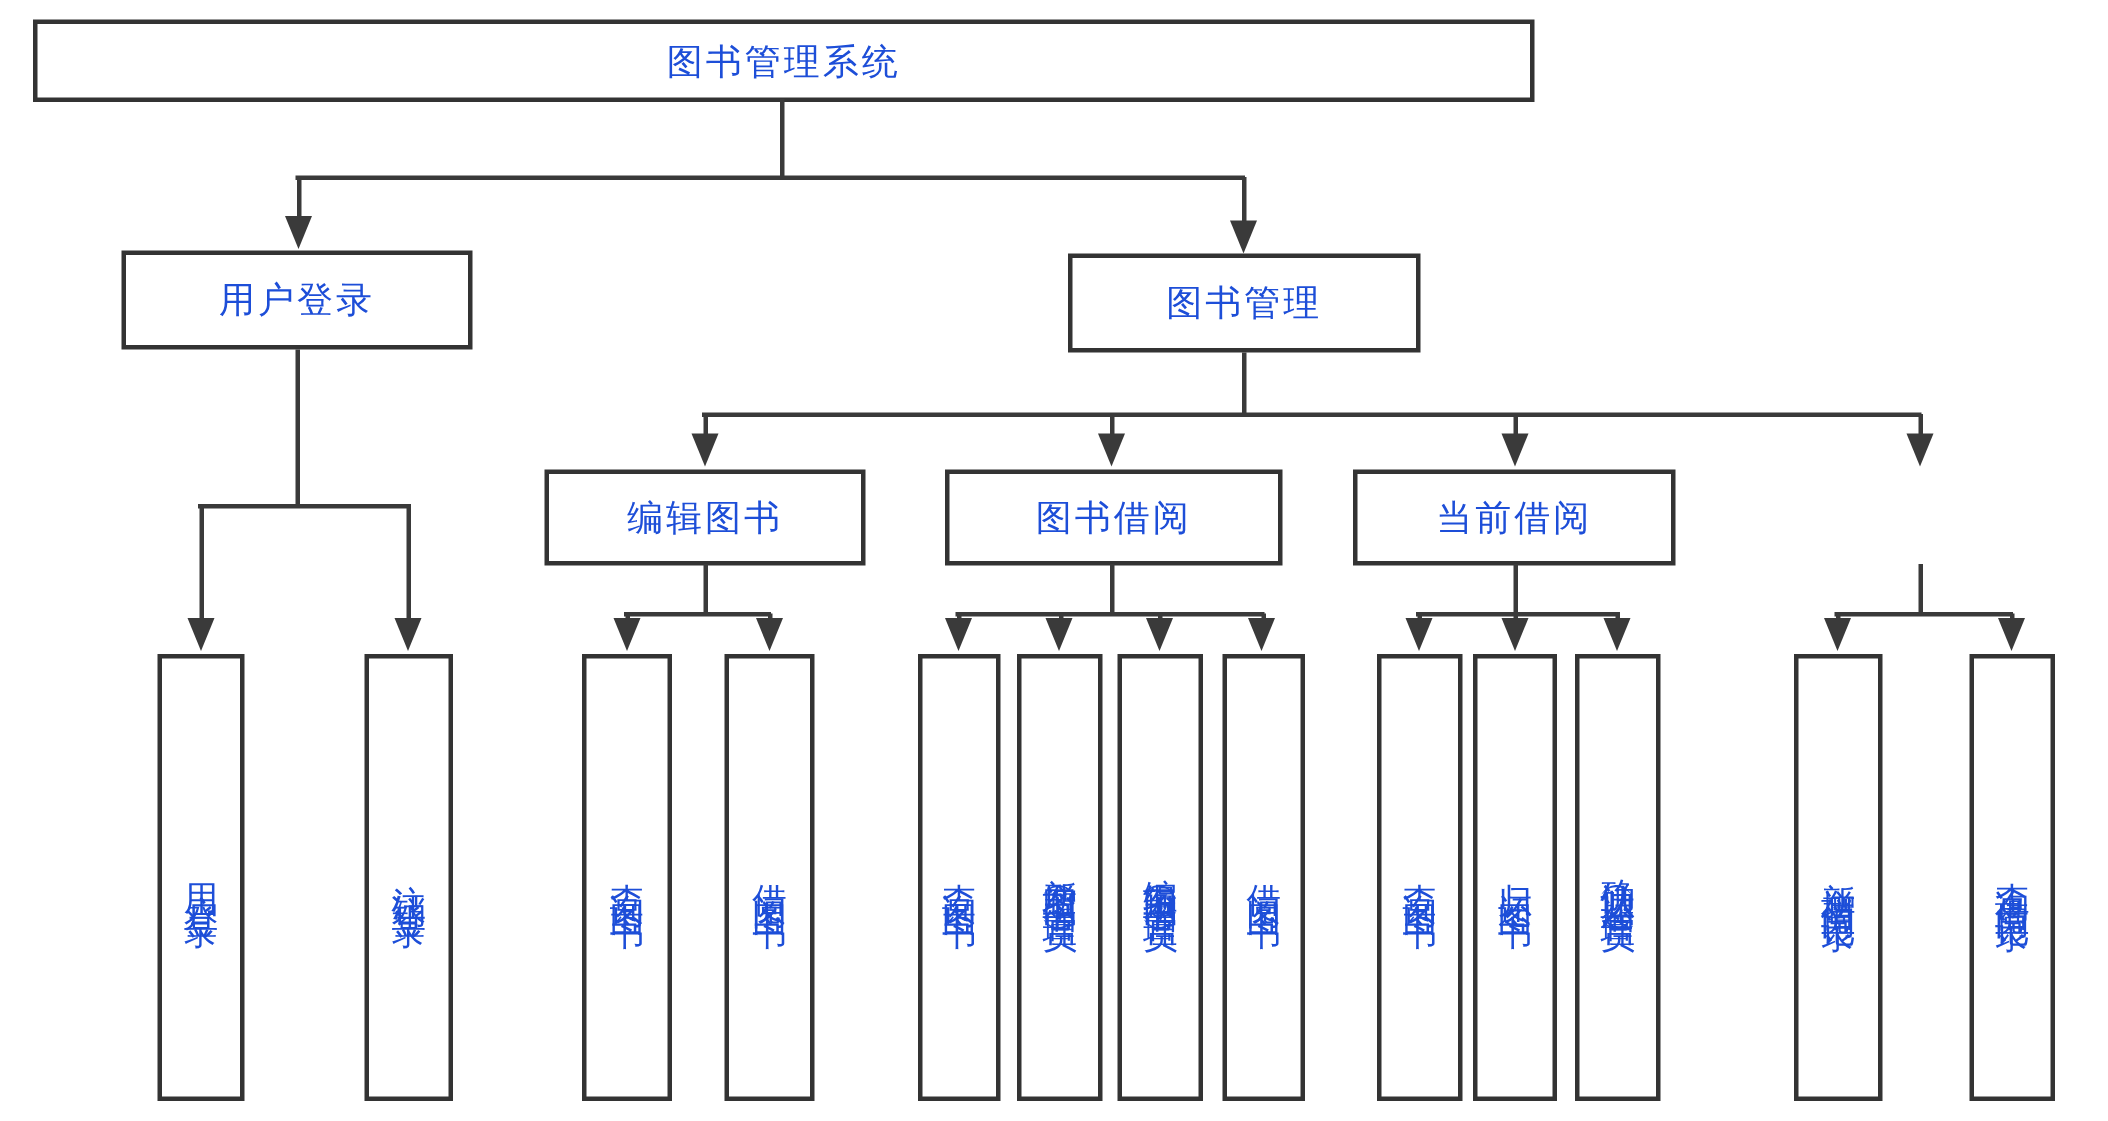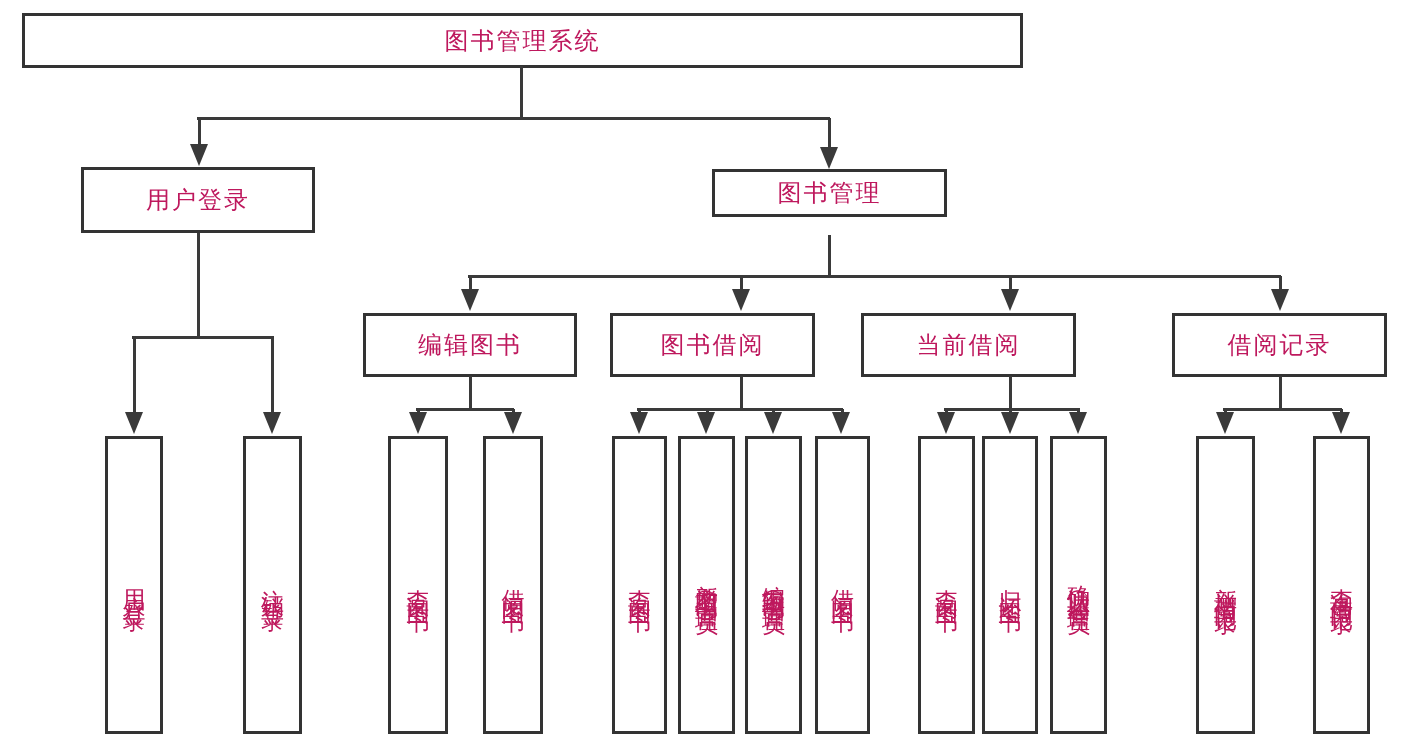--- a/index.html
+++ b/index.html
@@ -11,21 +11,21 @@
     font-family:"Liberation Sans","DejaVu Sans",sans-serif;
   }
   .box{
     position:absolute;
     box-sizing:border-box;
     border:3px solid #333333;
     background:#ffffff;
     display:flex;
     align-items:center;
     justify-content:center;
-    color:#be185d;
+    color:#1d4ed8;
   }
   .h-label{
     font-size:24px;
     letter-spacing:2px;
     white-space:nowrap;
   }
   .v-label{
     writing-mode:vertical-rl;
     text-orientation:mixed;
     font-size:23px;
@@ -59,35 +59,32 @@
 
 <div id="canvas">
 
   <div class="box" style="left:22px;top:13px;width:1001px;height:55px">
     <span class="h-label">图书管理系统</span>
   </div>
 
   <div class="box" style="left:81px;top:167px;width:234px;height:66px">
     <span class="h-label">用户登录</span>
   </div>
-  <div class="box" style="left:712px;top:169px;width:235px;height:48px">
+  <div class="box" style="left:712px;top:169px;width:235px;height:66px">
     <span class="h-label">图书管理</span>
   </div>
 
   <div class="box" style="left:363px;top:313px;width:214px;height:64px">
     <span class="h-label">编辑图书</span>
   </div>
-  <div class="box" style="left:610px;top:313px;width:205px;height:64px">
+  <div class="box" style="left:630px;top:313px;width:225px;height:64px">
     <span class="h-label">图书借阅</span>
   </div>
-  <div class="box" style="left:861px;top:313px;width:215px;height:64px">
+  <div class="box" style="left:902px;top:313px;width:215px;height:64px">
     <span class="h-label">当前借阅</span>
-  </div>
-  <div class="box" style="left:1172px;top:313px;width:215px;height:64px">
-    <span class="h-label">借阅记录</span>
   </div>
 
   <div class="box" style="left:105px;top:436px;width:58px;height:298px">
     <span class="v-label">用户登录</span>
   </div>
   <div class="box" style="left:243px;top:436px;width:59px;height:298px">
     <span class="v-label">注销登录</span>
   </div>
 
   <div class="box" style="left:388px;top:436px;width:60px;height:298px">

